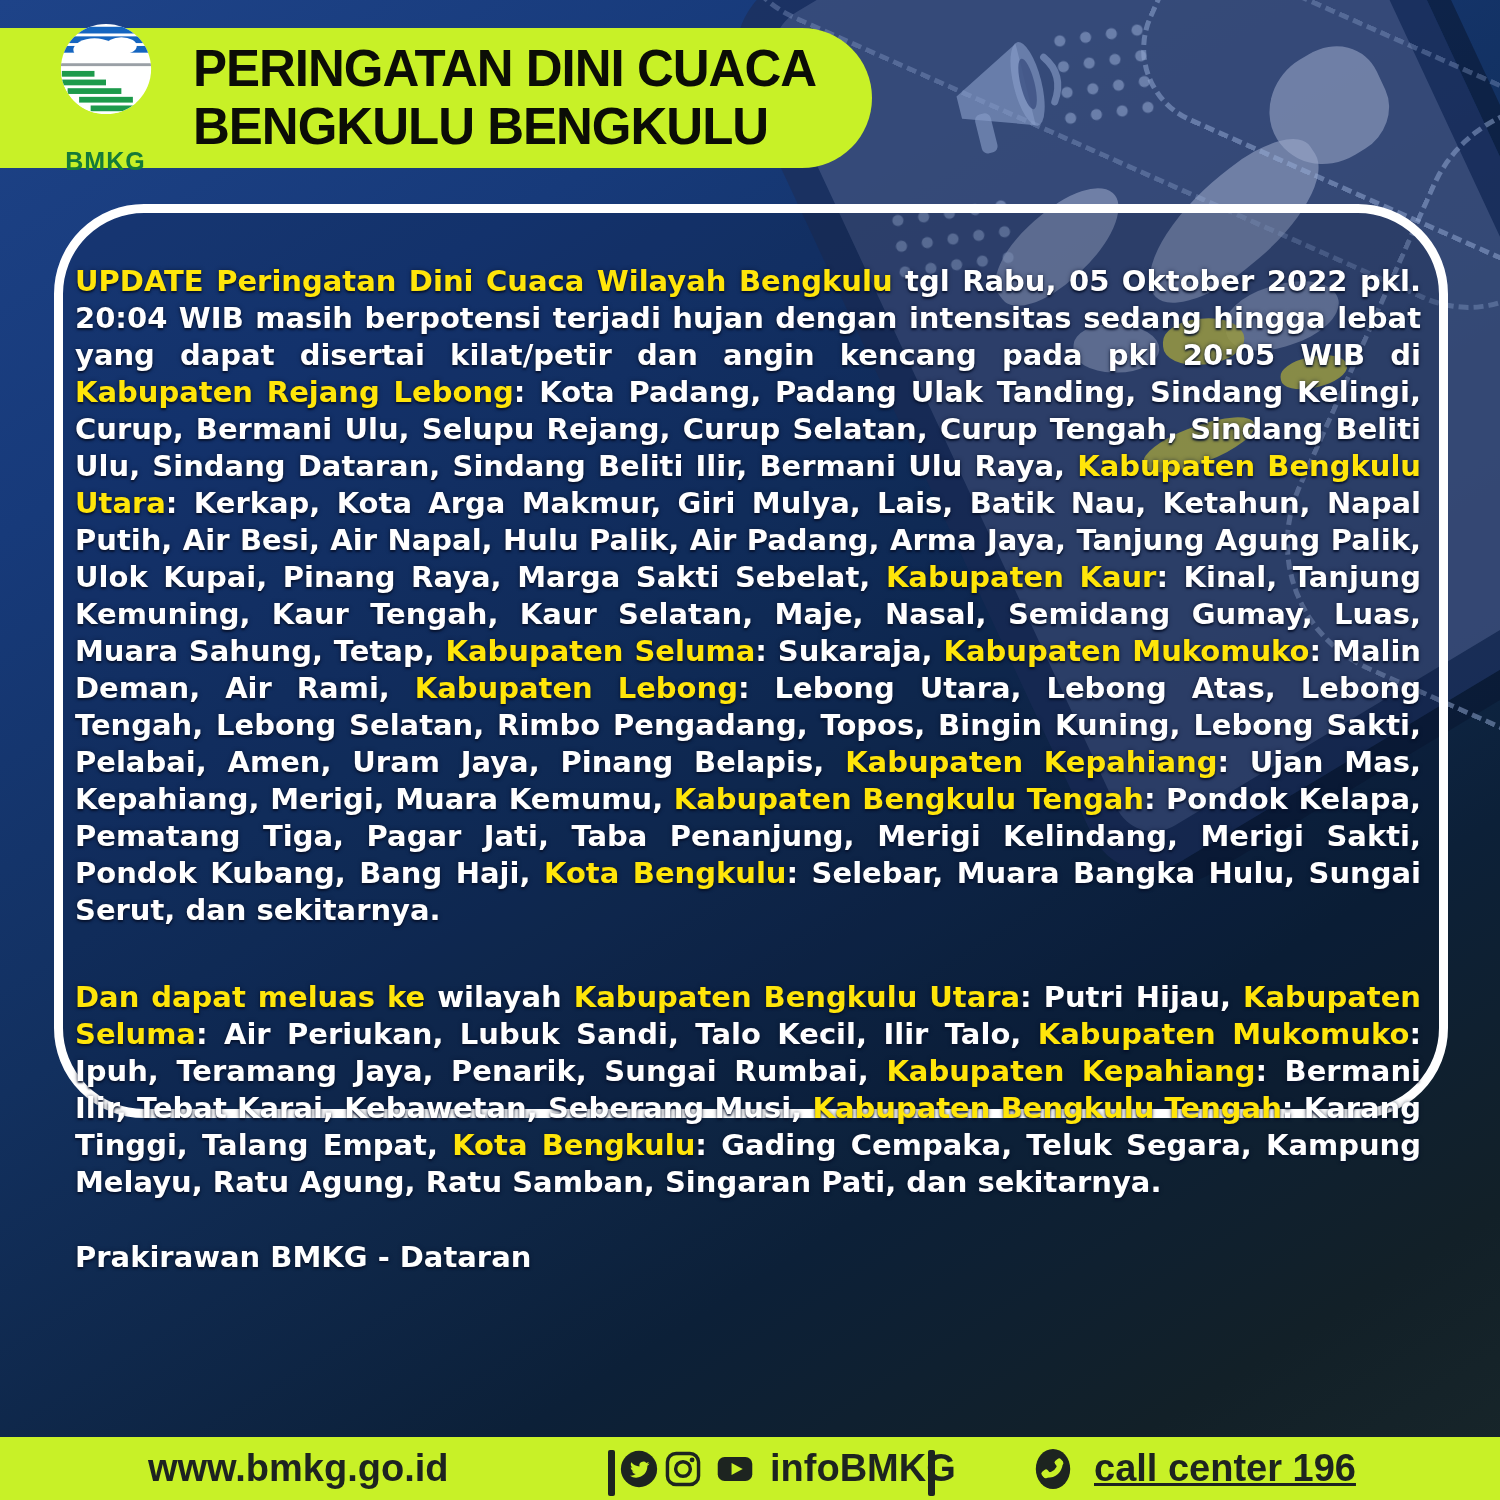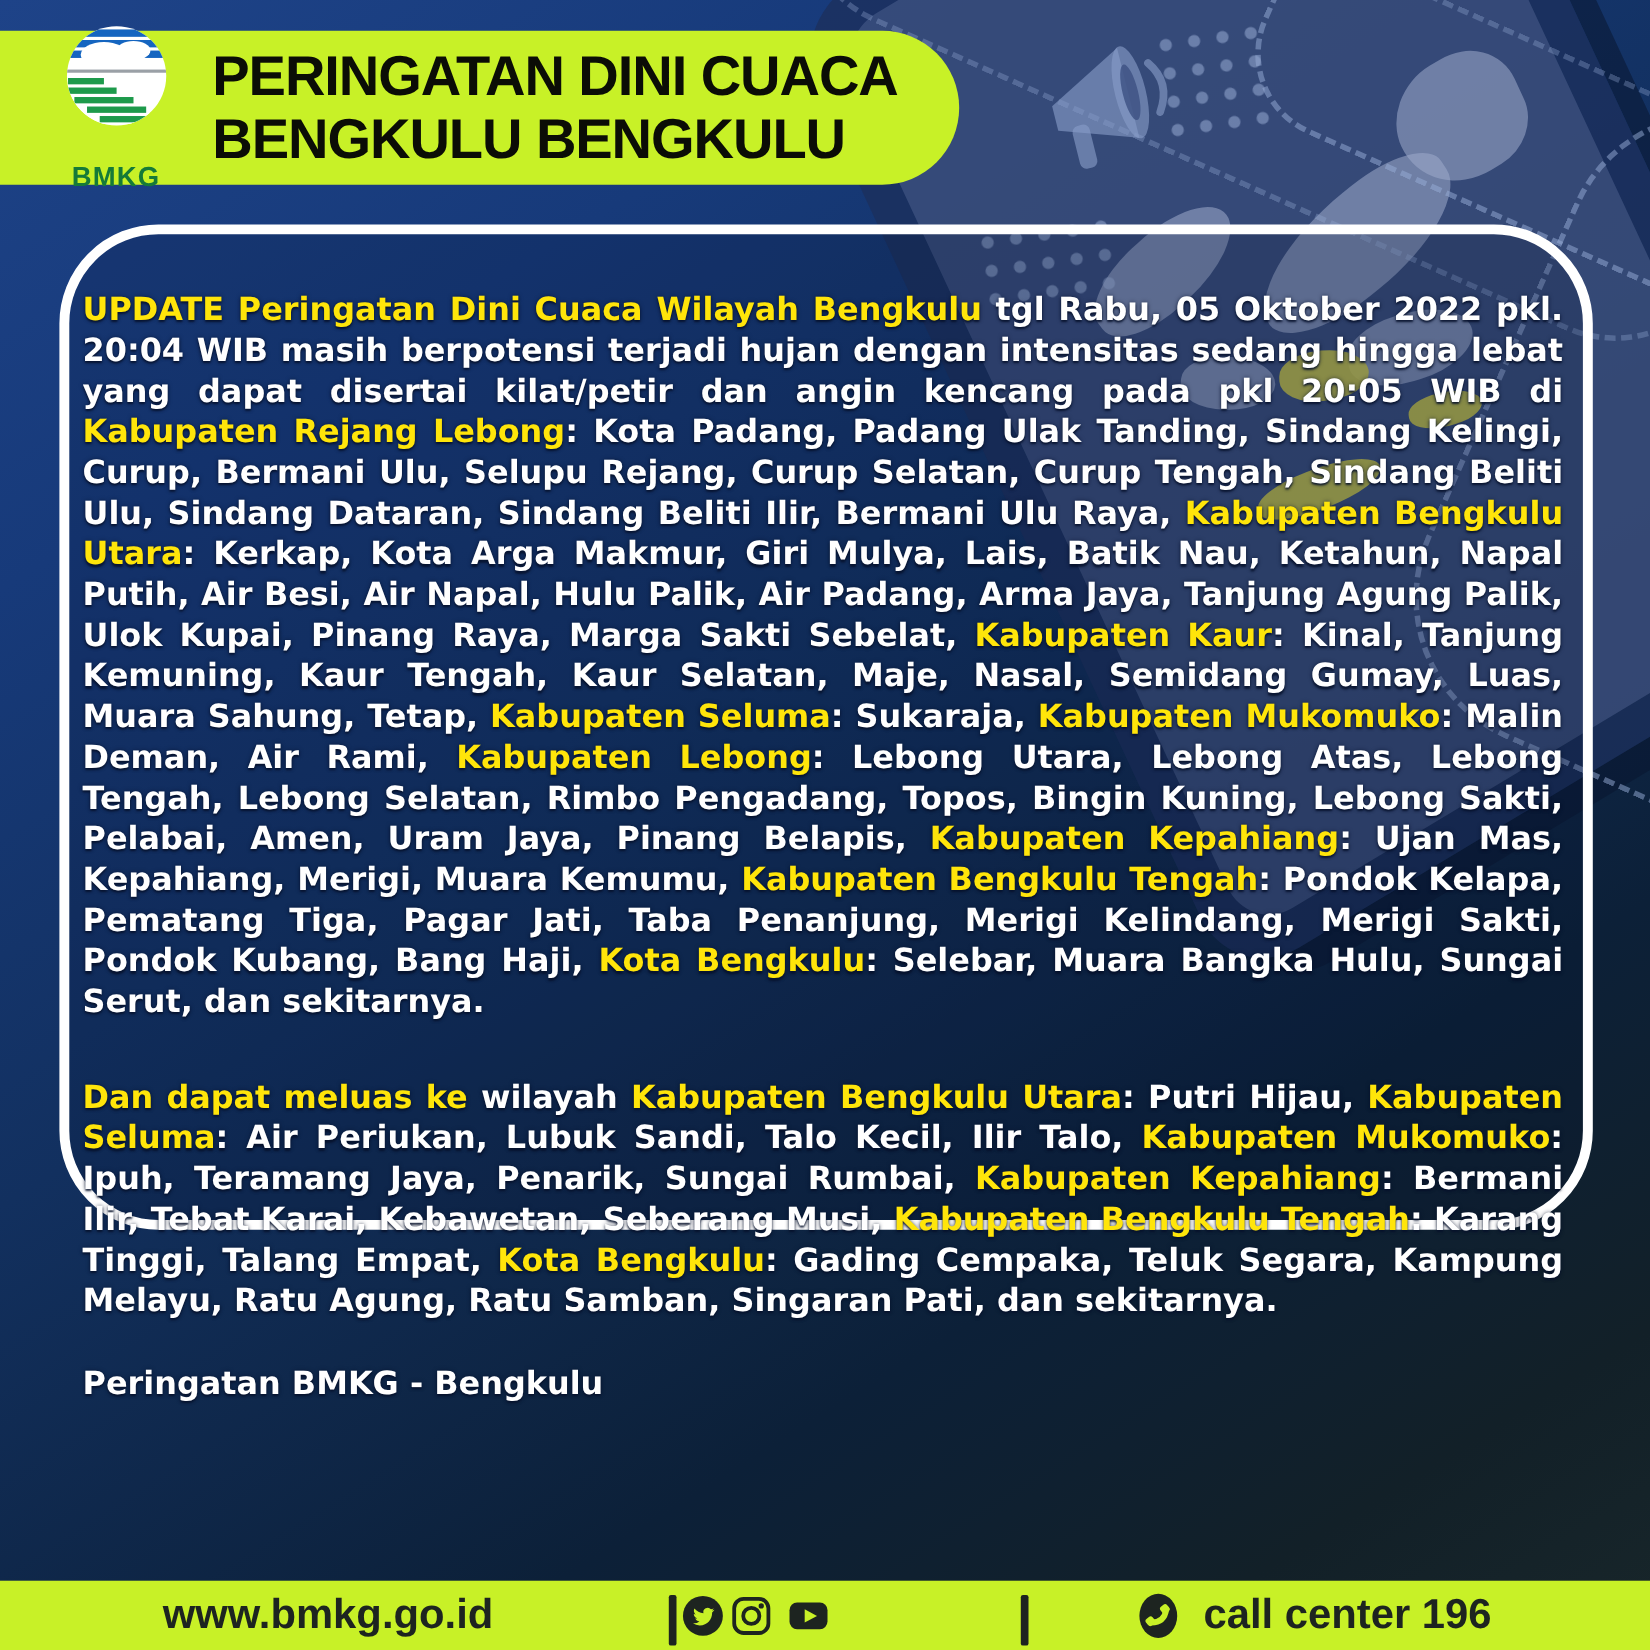--- a/index.html
+++ b/index.html
@@ -71,21 +71,21 @@
     font-family:"Liberation Sans",sans-serif;font-weight:bold;color:#1d2420;
   }
   .footer .f-item{position:absolute;top:0;height:63px;display:flex;align-items:center;font-size:38px;}
   .f-www{left:148px;}
   .f-sep1{left:608px;}
   .f-sep2{left:928px;}
   .f-sep{width:7px;height:46px;background:#1d2420;border-radius:2px;align-self:center;margin-top:8px;}
   .f-tw{left:620px;}.f-ig{left:664px;}.f-yt{left:712px;}
   .f-handle{left:770px;}
   .f-phone{left:1032px;}
-  .f-call{left:1094px;}
+  .f-call{left:1094px;text-decoration:underline;}
   .f-icon{width:38px;height:38px;display:block;}
 </style>
 </head>
 <body>
 
 <div class="decor phone">
   <div class="screen">
     <div class="blob" style="left:110px;top:300px;width:150px;height:70px;transform:rotate(-12deg);"></div>
     <div class="blob" style="left:250px;top:360px;width:210px;height:90px;border-radius:60% 40% 55% 45%;transform:rotate(-8deg);"></div>
     <div class="blob" style="left:300px;top:480px;width:120px;height:60px;transform:rotate(14deg);"></div>
@@ -140,21 +140,21 @@
   <div class="title">
     <div>PERINGATAN DINI CUACA</div>
     <div>BENGKULU BENGKULU</div>
   </div>
 </div>
 
 <div class="card">
   <div class="card-inner">
       <p class="para"><span class="hl">UPDATE Peringatan Dini Cuaca Wilayah Bengkulu</span><span> tgl Rabu, 05 Oktober 2022 pkl. 20:04 WIB masih berpotensi terjadi hujan dengan intensitas sedang hingga lebat yang dapat disertai kilat/petir dan angin kencang pada pkl 20:05 WIB di </span><span class="hl">Kabupaten Rejang Lebong</span><span>: Kota Padang, Padang Ulak Tanding, Sindang Kelingi, Curup, Bermani Ulu, Selupu Rejang, Curup Selatan, Curup Tengah, Sindang Beliti Ulu, Sindang Dataran, Sindang Beliti Ilir, Bermani Ulu Raya, </span><span class="hl">Kabupaten Bengkulu Utara</span><span>: Kerkap, Kota Arga Makmur, Giri Mulya, Lais, Batik Nau, Ketahun, Napal Putih, Air Besi, Air Napal, Hulu Palik, Air Padang, Arma Jaya, Tanjung Agung Palik, Ulok Kupai, Pinang Raya, Marga Sakti Sebelat, </span><span class="hl">Kabupaten Kaur</span><span>: Kinal, Tanjung Kemuning, Kaur Tengah, Kaur Selatan, Maje, Nasal, Semidang Gumay, Luas, Muara Sahung, Tetap, </span><span class="hl">Kabupaten Seluma</span><span>: Sukaraja, </span><span class="hl">Kabupaten Mukomuko</span><span>: Malin Deman, Air Rami, </span><span class="hl">Kabupaten Lebong</span><span>: Lebong Utara, Lebong Atas, Lebong Tengah, Lebong Selatan, Rimbo Pengadang, Topos, Bingin Kuning, Lebong Sakti, Pelabai, Amen, Uram Jaya, Pinang Belapis, </span><span class="hl">Kabupaten Kepahiang</span><span>: Ujan Mas, Kepahiang, Merigi, Muara Kemumu, </span><span class="hl">Kabupaten Bengkulu Tengah</span><span>: Pondok Kelapa, Pematang Tiga, Pagar Jati, Taba Penanjung, Merigi Kelindang, Merigi Sakti, Pondok Kubang, Bang Haji, </span><span class="hl">Kota Bengkulu</span><span>: Selebar, Muara Bangka Hulu, Sungai Serut, dan sekitarnya.</span></p>
       <p class="para"><span class="hl">Dan dapat meluas ke</span><span> wilayah </span><span class="hl">Kabupaten Bengkulu Utara</span><span>: Putri Hijau, </span><span class="hl">Kabupaten Seluma</span><span>: Air Periukan, Lubuk Sandi, Talo Kecil, Ilir Talo, </span><span class="hl">Kabupaten Mukomuko</span><span>: Ipuh, Teramang Jaya, Penarik, Sungai Rumbai, </span><span class="hl">Kabupaten Kepahiang</span><span>: Bermani Ilir, Tebat Karai, Kebawetan, Seberang Musi, </span><span class="hl">Kabupaten Bengkulu Tengah</span><span>: Karang Tinggi, Talang Empat, </span><span class="hl">Kota Bengkulu</span><span>: Gading Cempaka, Teluk Segara, Kampung Melayu, Ratu Agung, Ratu Samban, Singaran Pati, dan sekitarnya.</span></p>
-      <p class="para"><span>Peringatan BMKG - Bengkulu</span></p>
+      <p class="para"><span>Prakirawan BMKG - Dataran</span></p>
     </div>
 </div>
 
 <div class="footer">
   <div class="f-item f-www">www.bmkg.go.id</div>
   <div class="f-item f-sep1">
       <div class="f-sep"></div>
     </div>
   <div class="f-item f-tw">
     <svg class="f-icon" viewBox="0 0 44 44">
@@ -168,20 +168,21 @@
       <circle cx="22" cy="22" r="8.5" fill="none" stroke="#1d2420" stroke-width="4"></circle>
       <circle cx="32.5" cy="11.5" r="2.8" fill="#1d2420"></circle>
     </svg>
   </div>
   <div class="f-item f-yt">
     <svg class="f-icon" viewBox="0 0 44 44" style="width:46px;">
       <rect x="2" y="8" width="40" height="28" rx="8" fill="#1d2420"></rect>
       <polygon points="18,15 31,22 18,29" fill="#c8f127"></polygon>
     </svg>
   </div>
+  <div class="f-item f-handle">infoBMKG</div>
   <div class="f-item f-sep2">
       <div class="f-sep"></div>
     </div>
   <div class="f-item f-phone">
     <svg class="f-icon" viewBox="0 0 44 44" style="width:42px;height:42px;">
       <ellipse cx="22" cy="22" rx="18" ry="21" fill="#1d2420"></ellipse>
       <g transform="rotate(-40 22 22)">
         <path d="M12 22 q10 9 20 0" stroke="#c8f127" stroke-width="5.5" fill="none" stroke-linecap="round"></path>
         <rect x="9" y="17" width="8" height="8" rx="2.5" fill="#c8f127"></rect>
         <rect x="27" y="17" width="8" height="8" rx="2.5" fill="#c8f127"></rect>

